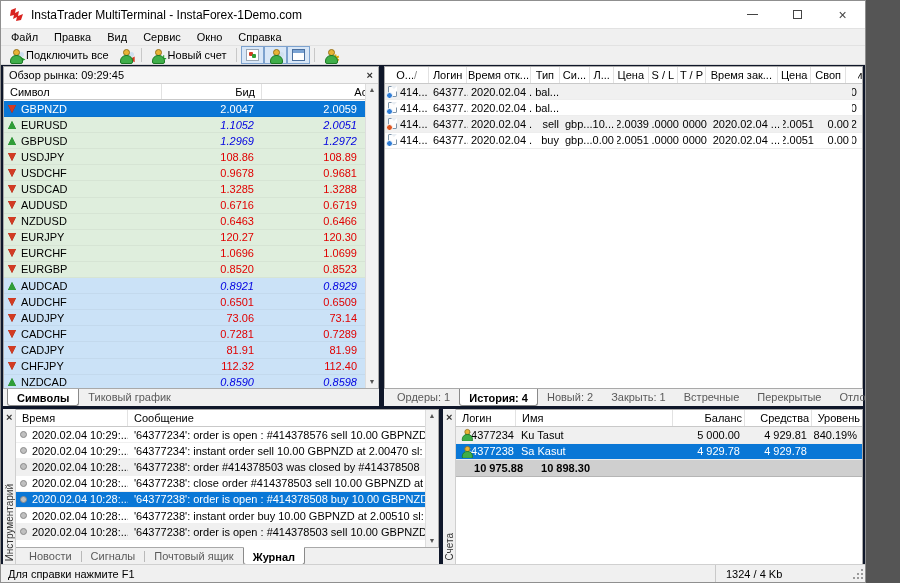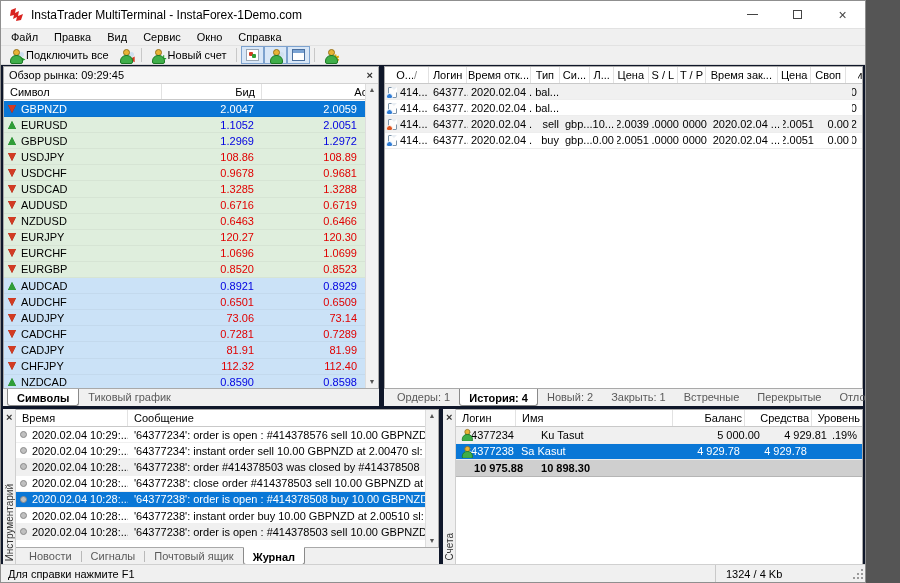--- a/index.html
+++ b/index.html
@@ -56,21 +56,21 @@
   .mw-header{height:16px;display:flex;border-bottom:1px solid #c9c9c9;background:#fff;align-items:center;}
   .mw-hc{padding:0 6px;border-right:1px solid #e2e2e2;height:100%;display:flex;align-items:center;}
   .mw-rows{position:absolute;top:34px;left:0;right:13px;bottom:0;}
   .mw-row{height:16.1px;display:flex;align-items:center;border-bottom:1px solid rgba(0,0,0,0.04);}
   .mw-row.g{background:#dfeedd;}
   .mw-row.b{background:#cbe2f7;}
   .mw-row.sel{background:#0a77d6;color:#fff;}
   .mw-cell-sym{width:158px;padding-left:4px;display:flex;align-items:center;gap:5px;}
   .mw-cell-bid{width:100px;text-align:right;padding-right:8px;}
   .mw-cell-ask{flex:1;text-align:right;padding-right:8px;}
-  .pr-up{color:#0000e0;} .pr-down{color:#e00000;}
+  .pr-up{color:#0000e0;font-style:italic;} .pr-down{color:#e00000;}
   .mw-row.sel .pr-up,.mw-row.sel .pr-down{color:#fff;}
   .arr{width:0;height:0;flex:none;}
   .arr.up{border-left:4px solid transparent;border-right:4px solid transparent;border-bottom:8px solid #2f9e37;filter:drop-shadow(0 0 0.5px #14611a);}
   .arr.down{border-left:4px solid transparent;border-right:4px solid transparent;border-top:8px solid #d23b23;filter:drop-shadow(0 0 0.5px #7e1d0f);}
   .vscroll{position:absolute;right:0;width:13px;background:#f2f2f2;border-left:1px solid #ddd;}
   .mw-scroll{top:17px;bottom:0;}
   .vscroll .sa{position:absolute;left:0;right:0;height:12px;text-align:center;font-size:7px;color:#555;line-height:12px;}
   .vscroll .sa.up{top:0;} .vscroll .sa.dn{bottom:0;}
 
   
@@ -78,21 +78,21 @@
   .tab{padding:2px 9px 0 9px;color:#5a5a5a;white-space:nowrap;}
   .tab.active{background:#fff;border:1px solid #8a8a8a;border-top:1px solid #fff;border-radius:0 0 3px 3px;color:#000;font-weight:bold;margin-top:-1px;padding-top:3px;}
   .tabdiv{width:1px;background:#b9b9b9;margin:3px 0;}
 
   
   .ord-panel{height:323px;}
   .t-header{height:17px;display:flex;border-bottom:1px solid #c9c9c9;background:#fff;align-items:center;}
   .t-hc{height:100%;display:flex;align-items:center;justify-content:center;border-right:1px solid #e2e2e2;padding:0 2px;overflow:hidden;white-space:nowrap;}
   .ord-row{height:16.2px;display:flex;align-items:center;border-bottom:1px solid #ededed;}
   .ord-row.alt{background:#f0f0f0;}
-  .ord-cell{padding:0 3px;overflow:hidden;white-space:nowrap;display:flex;align-items:flex-end;gap:3px;}
+  .ord-cell{padding:0 3px;overflow:hidden;white-space:nowrap;display:flex;align-items:flex-start;gap:3px;}
   .ord-cell.num{justify-content:flex-end;}
   .sum-row{height:17px;background:#cfcfcf;display:flex;align-items:center;font-weight:bold;border-bottom:1px solid #b5b5b5;}
   .sum-row .txt{padding-left:3px;display:flex;align-items:center;gap:5px;flex:1;}
   .sum-row .pf{padding-right:5px;}
 
   .doc{width:9px;height:11px;background:#fdfdfd;border:1px solid #7d93a8;border-radius:1px;position:relative;flex:none;}
   .doc::before{content:'';position:absolute;top:-1px;right:-1px;border-style:solid;border-width:3px;border-color:#e8edf2 #fff transparent transparent;}
   .doc::after{content:'';position:absolute;left:-3px;bottom:-3px;width:5px;height:5px;border-radius:50%;border:1px solid #fff;}
   .doc.blue::after{background:#2e7cd6;}
   .doc.red::after{background:#e0551f;}
@@ -660,21 +660,21 @@
           <div class="t-hc" style="width: 72px; justify-content: flex-end;">Баланс</div>
           <div class="t-hc" style="width: 67px; justify-content: flex-end;">Средства</div>
           <div class="t-hc" style="flex: 1 1 0%; border-right: none; justify-content: flex-end;">Уровень</div>
         </div>
       <div id="acc-rows">
           <div class="acc-row alt">
             <div class="acc-c" style="width: 60px;">
               <span class="person small"></span>
               <span>64377234</span>
             </div>
-            <div class="acc-c" style="width: 157px; margin-left: 20px;">
+            <div class="acc-c" style="width: 157px;">
               <span>Ku Tasut</span>
             </div>
             <div class="acc-c num" style="width: 72px;">
               <span>5 000.00</span>
             </div>
             <div class="acc-c num" style="width: 67px;">
               <span>4 929.81</span>
             </div>
             <div class="acc-c num" style="flex: 1 1 0%;">
               <span>840.19%</span>

